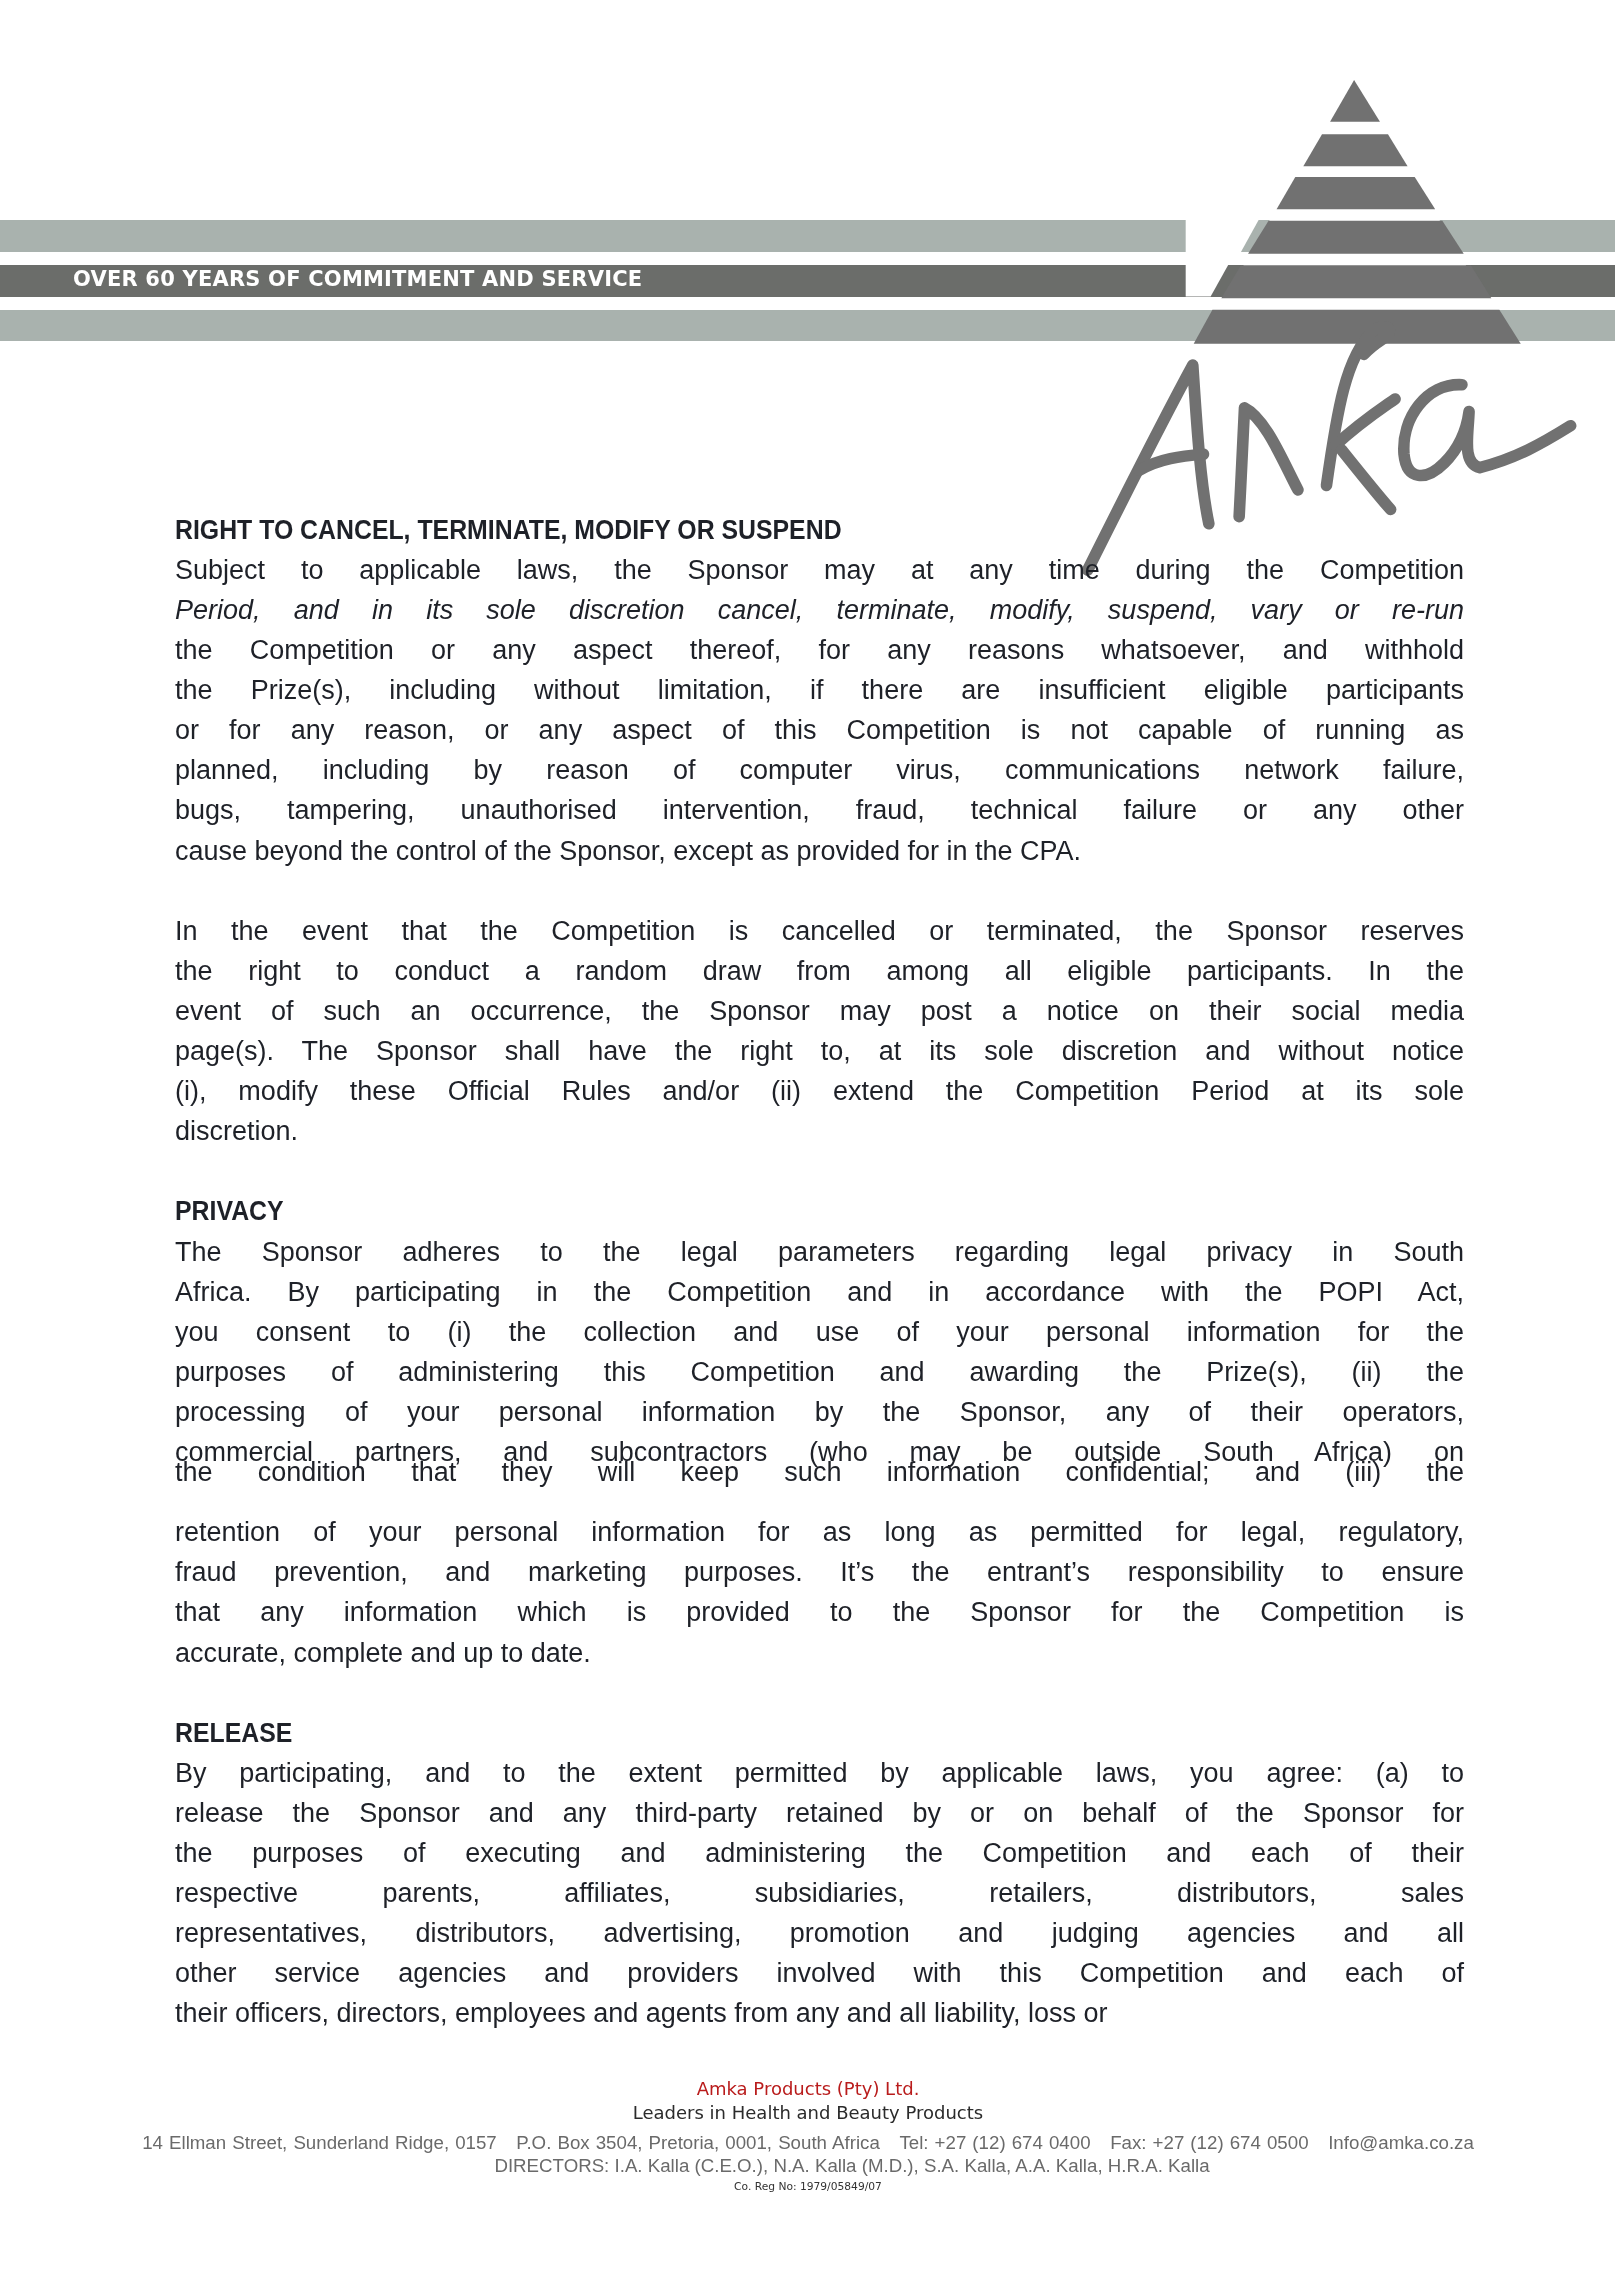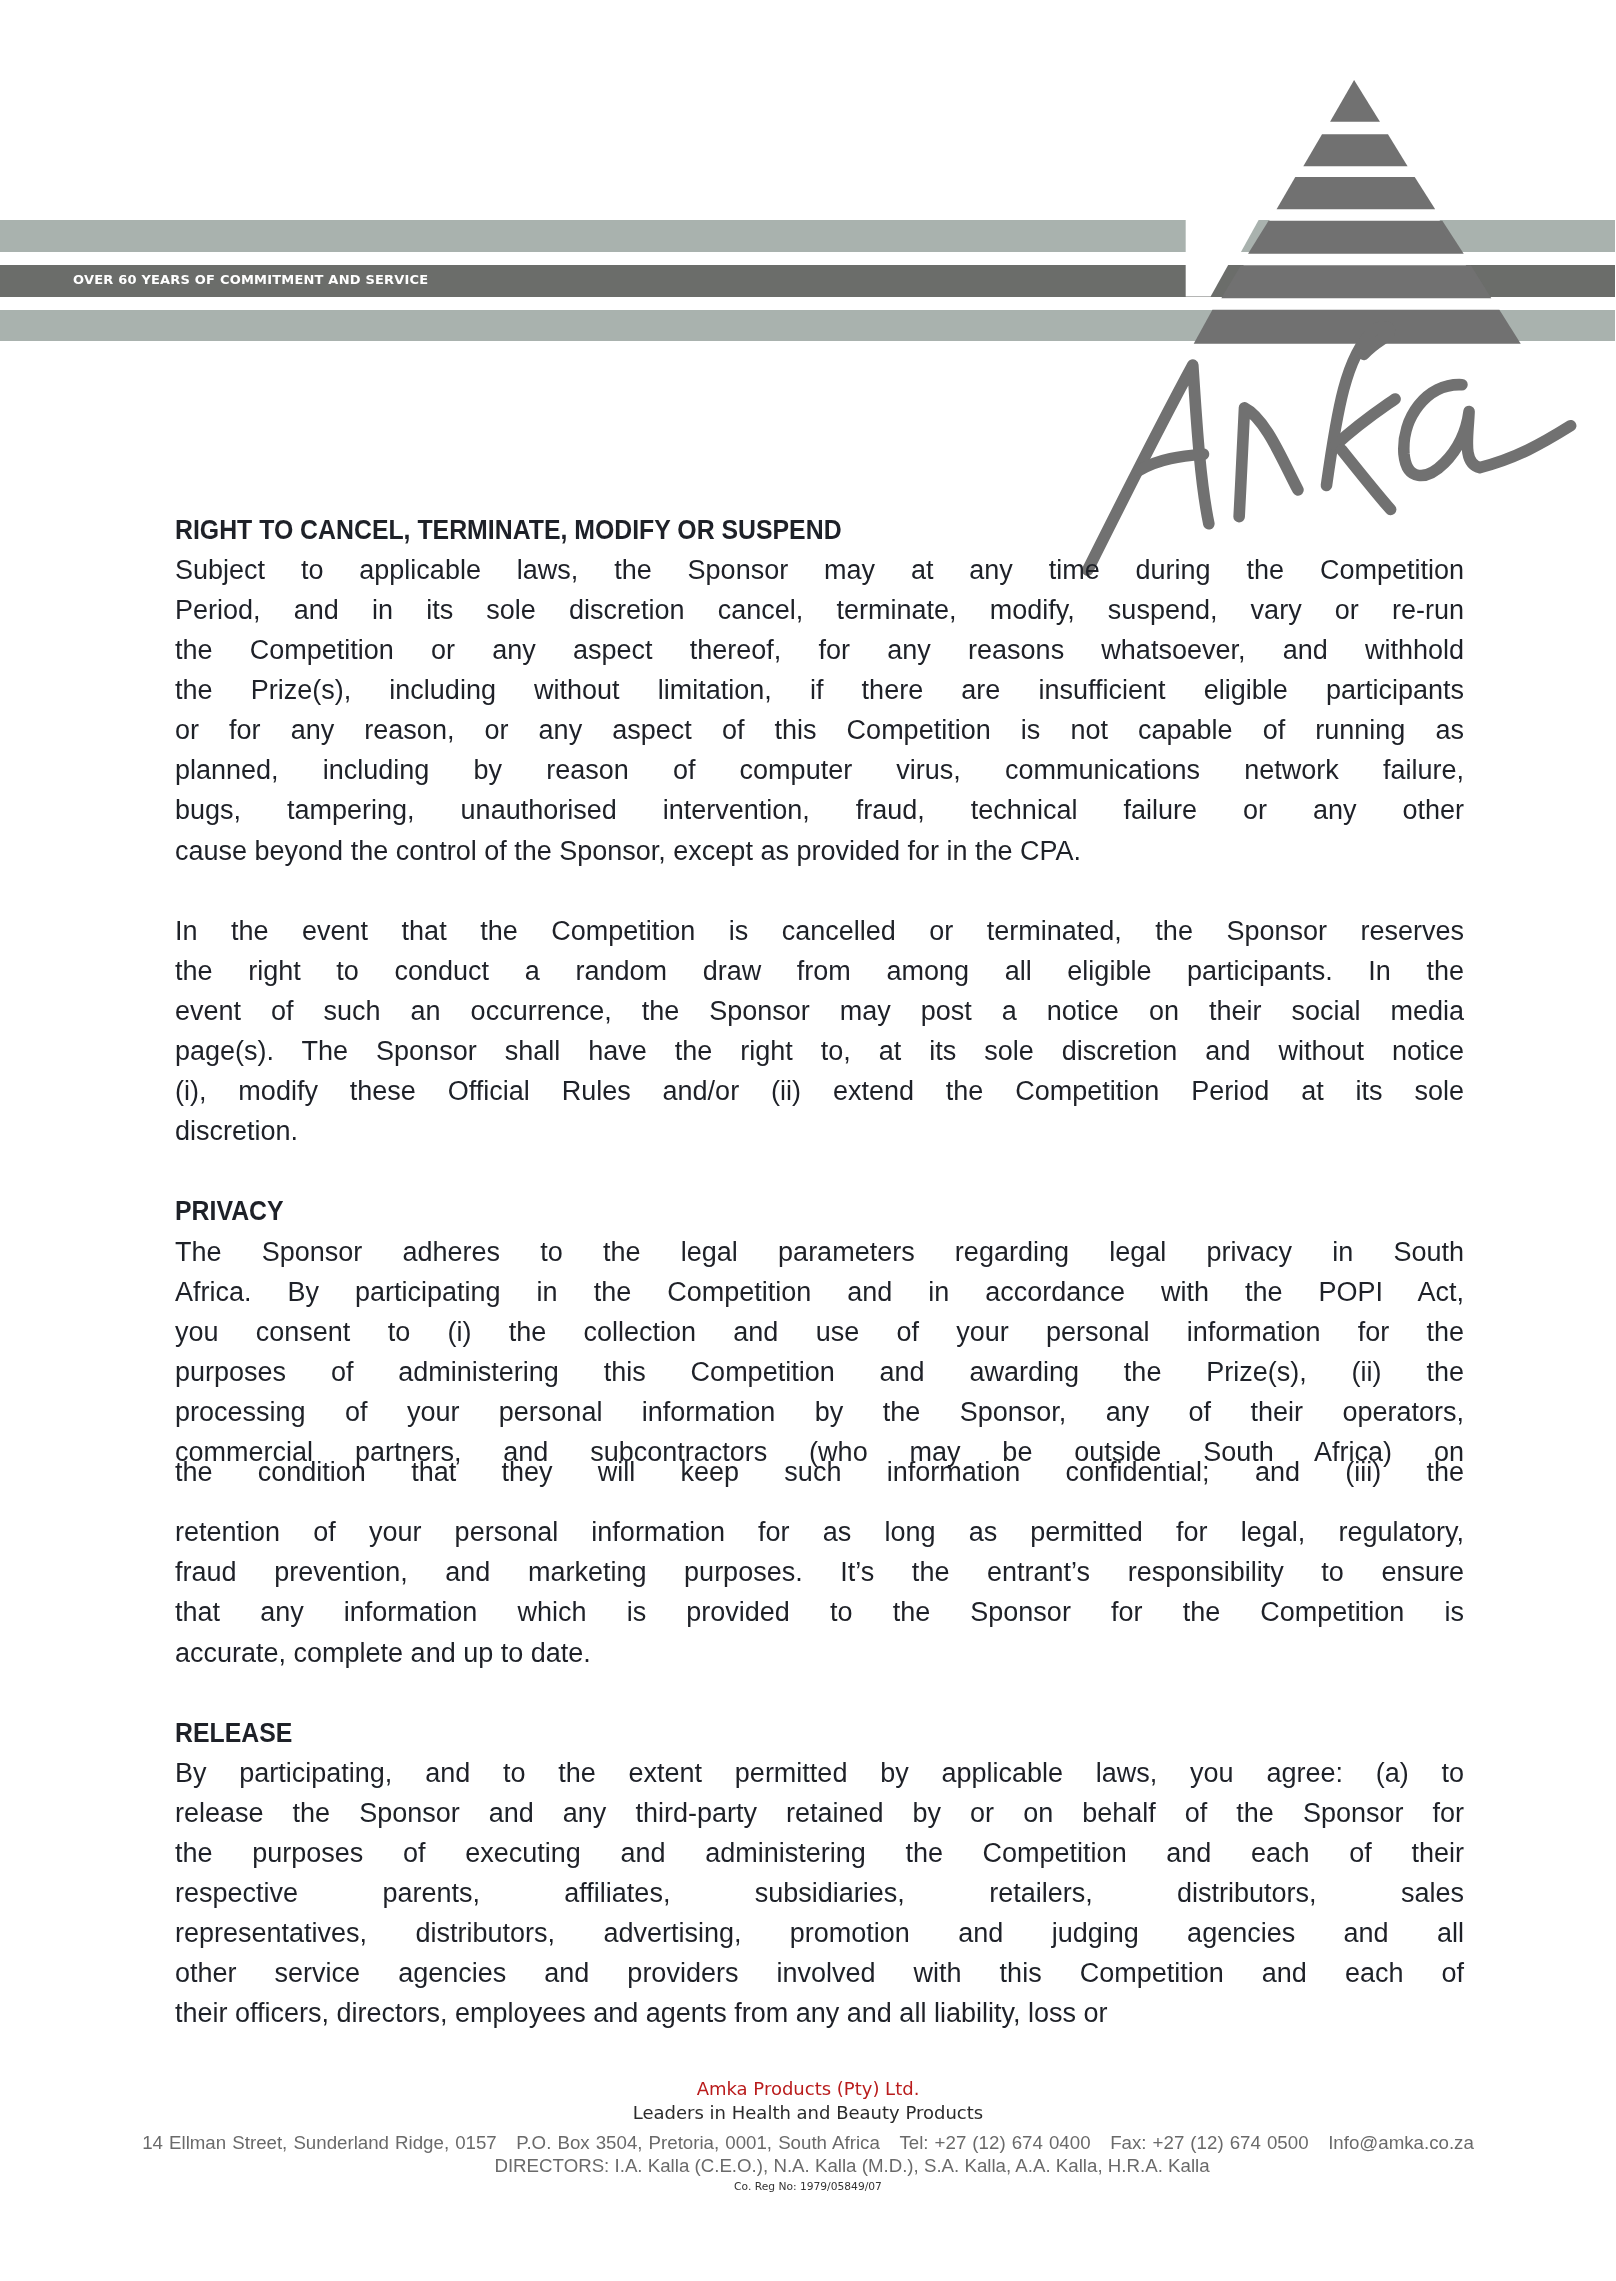--- a/index.html
+++ b/index.html
@@ -5,21 +5,21 @@
   html, body { margin: 0; padding: 0; background: #ffffff; }
   body { width: 1616px; height: 2281px; position: relative; overflow: hidden; }
 
   .band { position: absolute; left: 0; }
   .band-light { background: #a9b2ae; }
   .band-dark { background: #6b6d6a; }
 
   .banner-text {
     position: absolute; left: 73px; top: 266px;
     font-family: "DejaVu Sans", sans-serif; font-weight: bold;
-    font-size: 13px; letter-spacing: 0.2px; color: #ffffff;
+    font-size: 21px; letter-spacing: 0.2px; color: #ffffff;
     line-height: 27px; white-space: nowrap;
   }
 
   .logo { position: absolute; left: 1052px; top: 62px; width: 565px; height: 526px; }
 
   .doc {
     position: absolute; left: 175px; width: 1289px;
     font-family: "Liberation Sans", sans-serif; color: #1e2128;
   }
   .line {
@@ -83,21 +83,21 @@
     <path d="M1640,432 C1600,430 1572,470 1575,510 C1578,540 1600,540 1620,520 C1635,505 1645,485 1648,462 C1647,490 1640,520 1660,525 C1700,515 1730,498 1762,478"></path>
   </g>
 </svg>
 
 <div class="doc" style="top:0;">
 
   <div class="heading" style="top:510px;">RIGHT TO CANCEL, TERMINATE, MODIFY OR SUSPEND</div>
 
   <div>
     <div class="line justify" style="top: 550px; width: 1289px;">Subject to applicable laws, the Sponsor may at any time during the Competition</div>
-    <div class="line justify" style="top: 590px; width: 1289px;">Period, and in its sole discretion cancel, terminate, modify, suspend, vary or re-run</div>
+    <div class="line justify" style="top: 590px; width: 1289px; font-style: italic;">Period, and in its sole discretion cancel, terminate, modify, suspend, vary or re-run</div>
     <div class="line justify" style="top: 630px; width: 1289px;">the Competition or any aspect thereof, for any reasons whatsoever, and withhold</div>
     <div class="line justify" style="top: 670px; width: 1289px;">the Prize(s), including without limitation, if there are insufficient eligible participants</div>
     <div class="line justify" style="top: 710px; width: 1289px;">or for any reason, or any aspect of this Competition is not capable of running as</div>
     <div class="line justify" style="top: 750px; width: 1289px;">planned, including by reason of computer virus, communications network failure,</div>
     <div class="line justify" style="top: 790px; width: 1289px;">bugs, tampering, unauthorised intervention, fraud, technical failure or any other</div>
     <div class="line last" style="top: 831px; width: 1289px;">cause beyond the control of the Sponsor, except as provided for in the CPA.</div>
   </div>
 
   <div>
     <div class="line justify" style="top: 911px; width: 1289px;">In the event that the Competition is cancelled or terminated, the Sponsor reserves</div>

